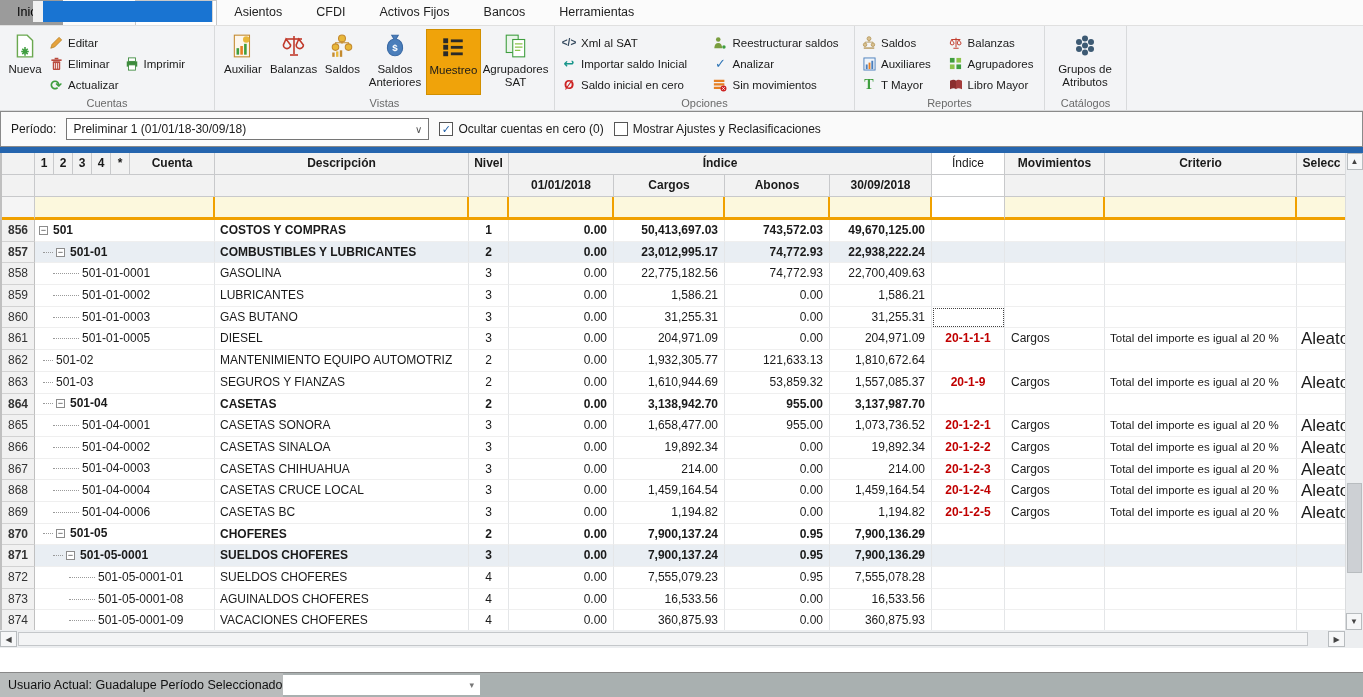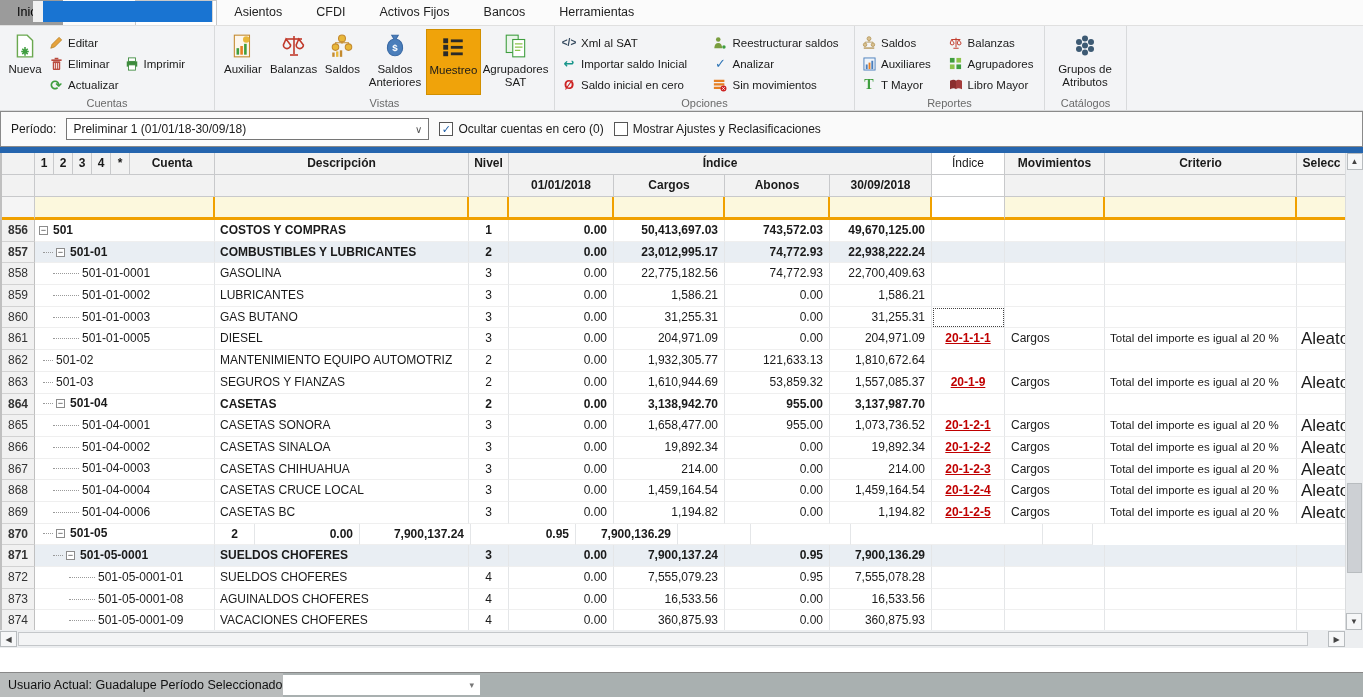--- a/index.html
+++ b/index.html
@@ -72,21 +72,21 @@
   .lead.short{width:10px}
   .exp { width:9px; height:9px; border:1px solid #8c8c8c; background:#fff; font-size:9px; line-height:6px;
     text-align:center; color:#333; flex:none; margin-right:5px; font-weight:normal;}
   .exp.first { margin-left:4px; }
   .numv { text-align:right; padding-right:6px; }
   .ctr { text-align:center; }
   .c-desc { padding-left:5px; }
   .c-mov { padding-left:6px; }
   .crit { padding-left:5px; font-size:11.5px; }
   .selc { padding-left:4px; font-size:17px; }
-  .idxlink { color:#c00000; font-weight:bold; text-decoration:underline; cursor:pointer; }
+  .idxlink { color:#c00000; font-weight:bold; cursor:pointer; }
   .focuscell { outline:1px dotted #444; outline-offset:-2px; }
 
   
   #vscroll { left:1345px; top:153px; width:18px; height:477px; background:#eceef0; border-left:1px solid #dadcde;}
   #hscroll { left:0; top:630px; width:1345px; height:18px; background:#eceef0; display:flex; align-items:center;}
   #hcorner { left:1345px; top:630px; width:18px; height:18px; background:#eceef0;}
   .sbtn { width:17px; height:16px; background:#f6f7f8; border:1px solid #b8bcbf; color:#444; font-size:8px;
     display:flex; align-items:center; justify-content:center; flex:none;}
   #vscroll .sbtn { width:16px; height:17px; margin:0 auto;}
   .vthumb { position:absolute; left:1px; width:15px; background:#cdd0d4; border:1px solid #b8bcbf;}
@@ -708,20 +708,21 @@
           <div class="cell c-cri crit">Total del importe es igual al 20 %</div>
           <div class="cell c-sel selc">Aleatorio</div>
         </div>
         <div class="grow boldrow">
           <div class="cell c-num rownum">870</div>
           <div class="cell c-tree treecell">
             <div class="lead ld2 short"></div>
             <div class="exp">−</div>
             <div class="acct">501-05</div>
           </div>
+          <div class="cell c-desc">CHOFERES</div>
           <div class="cell c-niv ctr">2</div>
           <div class="cell c-d1 numv">0.00</div>
           <div class="cell c-car numv">7,900,137.24</div>
           <div class="cell c-abo numv">0.95</div>
           <div class="cell c-d2 numv">7,900,136.29</div>
           <div class="cell c-ind ctr"></div>
           <div class="cell c-mov"></div>
           <div class="cell c-cri crit"></div>
           <div class="cell c-sel selc"></div>
         </div>

